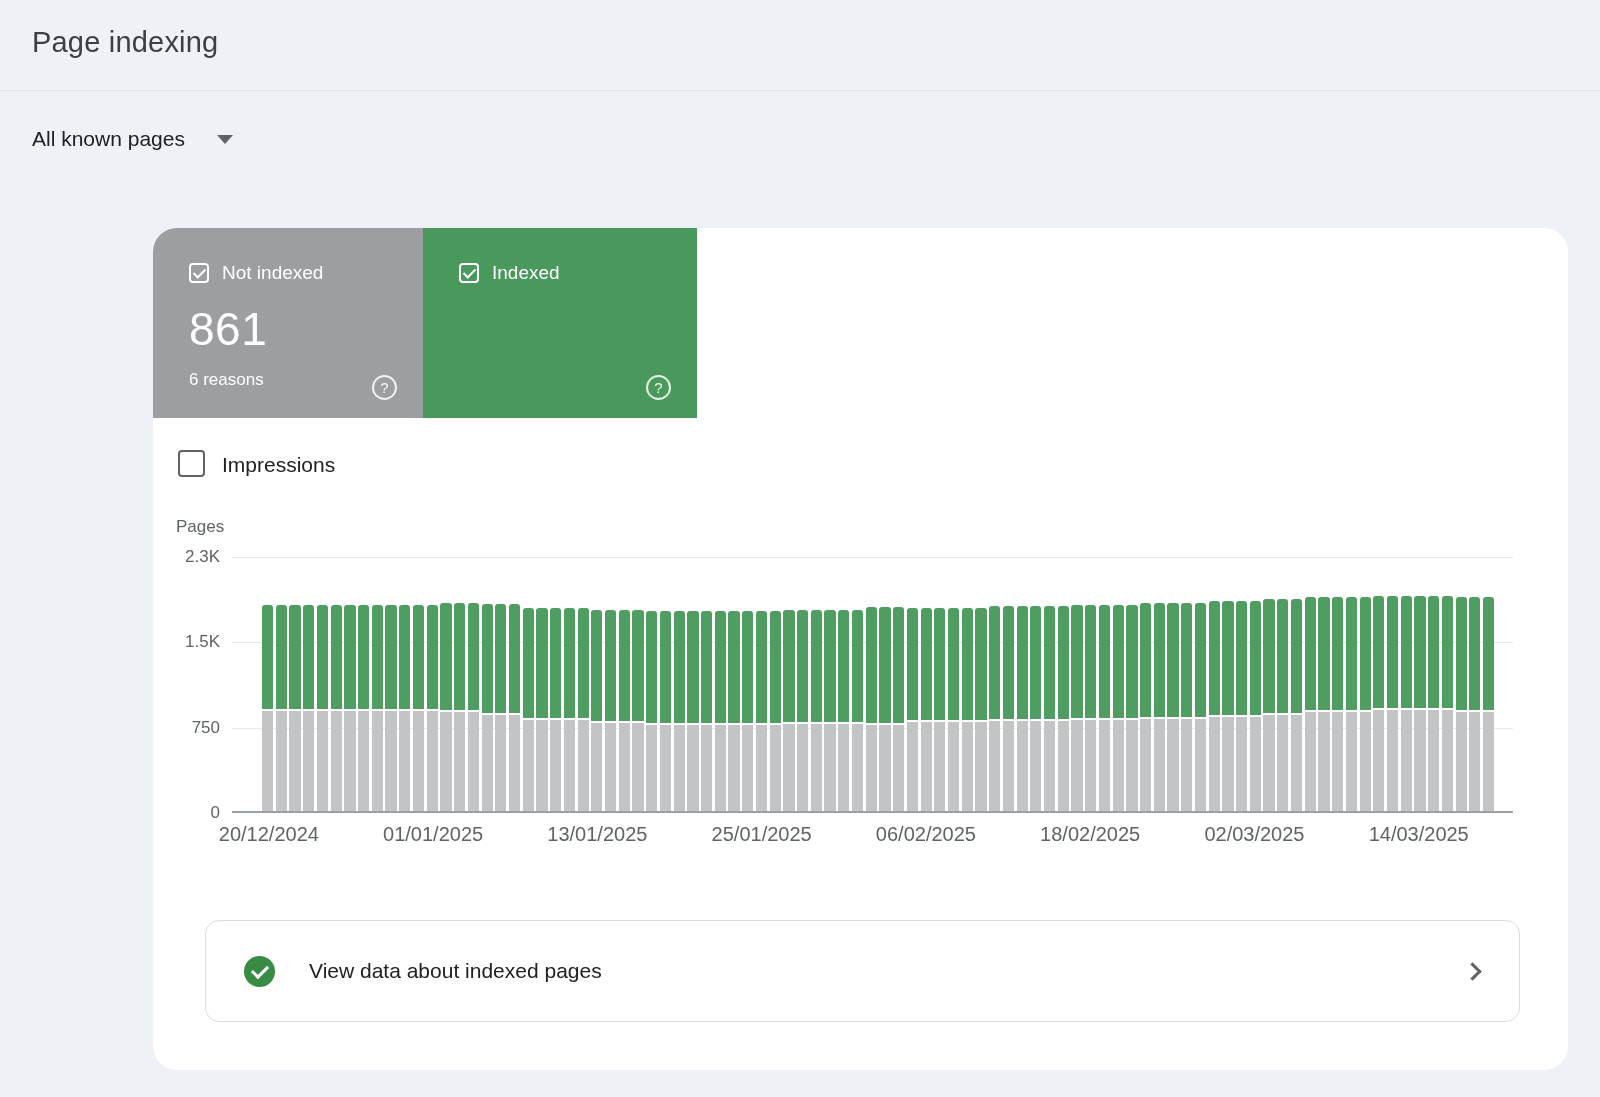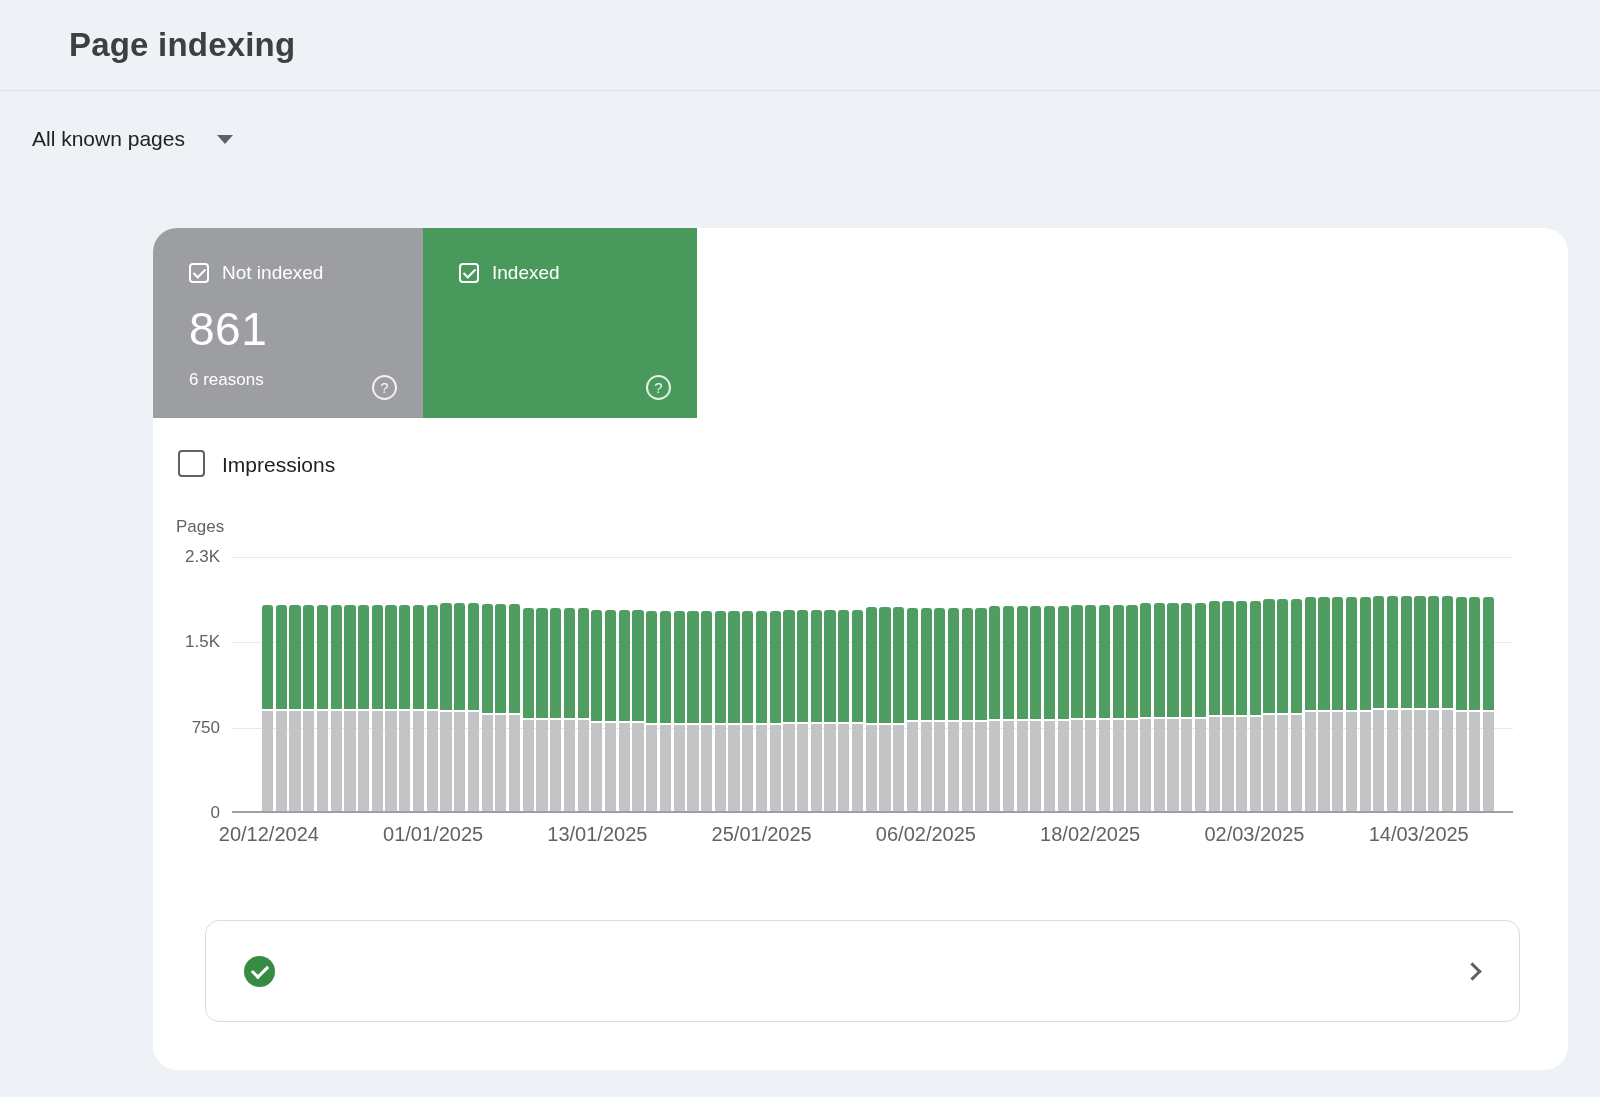--- a/index.html
+++ b/index.html
@@ -3,21 +3,21 @@
 <meta charset="utf-8">
 <style>
   * { margin:0; padding:0; box-sizing:border-box; }
   html,body { background:#eef1f6; }
   .page{
     position:relative; width:1600px; height:1097px; overflow:hidden;
     background:var(--bg,#eef1f6);
     font-family:"Liberation Sans","DejaVu Sans",sans-serif;
     color:#202124;
   }
-  .title{ position:absolute; left:32px; top:26px; font-size:33px; font-weight:700; color:#3c4043; letter-spacing:.2px;margin-left:37px; }
+  .title{ position:absolute; left:32px; top:26px; font-size:29px; font-weight:400; color:#3c4043; letter-spacing:.2px; }
   .divider{ position:absolute; left:0; top:90px; width:1600px; height:1px; background:#dfe2e7; }
   .filter{ position:absolute; left:32px; top:127px; display:inline-flex; align-items:center; gap:32px; cursor:pointer; }
   .filter .flabel{ font-size:21px; color:#202124; }
   .caret{ width:0; height:0; border-left:8px solid transparent; border-right:8px solid transparent; border-top:9px solid #5f6368; }
 
   .card{
     position:absolute; left:153px; top:228px; width:1415px; height:842px;
     background:#ffffff; border-radius:24px;
   }
   .summary-row{ position:absolute; left:0; top:0; display:flex; }
@@ -479,18 +479,19 @@
         <div class="xtick" style="left: 365.378px;">13/01/2025</div>
         <div class="xtick" style="left: 529.644px;">25/01/2025</div>
         <div class="xtick" style="left: 693.911px;">06/02/2025</div>
         <div class="xtick" style="left: 858.178px;">18/02/2025</div>
         <div class="xtick" style="left: 1022.44px;">02/03/2025</div>
         <div class="xtick" style="left: 1186.71px;">14/03/2025</div>
       </div>
 
     <div class="action-row">
       <span class="ccircle"></span>
+      <span class="action-label">View data about indexed pages</span>
       <span class="spacer"></span>
       <span class="chev"></span>
     </div>
 
   </div>
 </div>
 
 </body></html>

